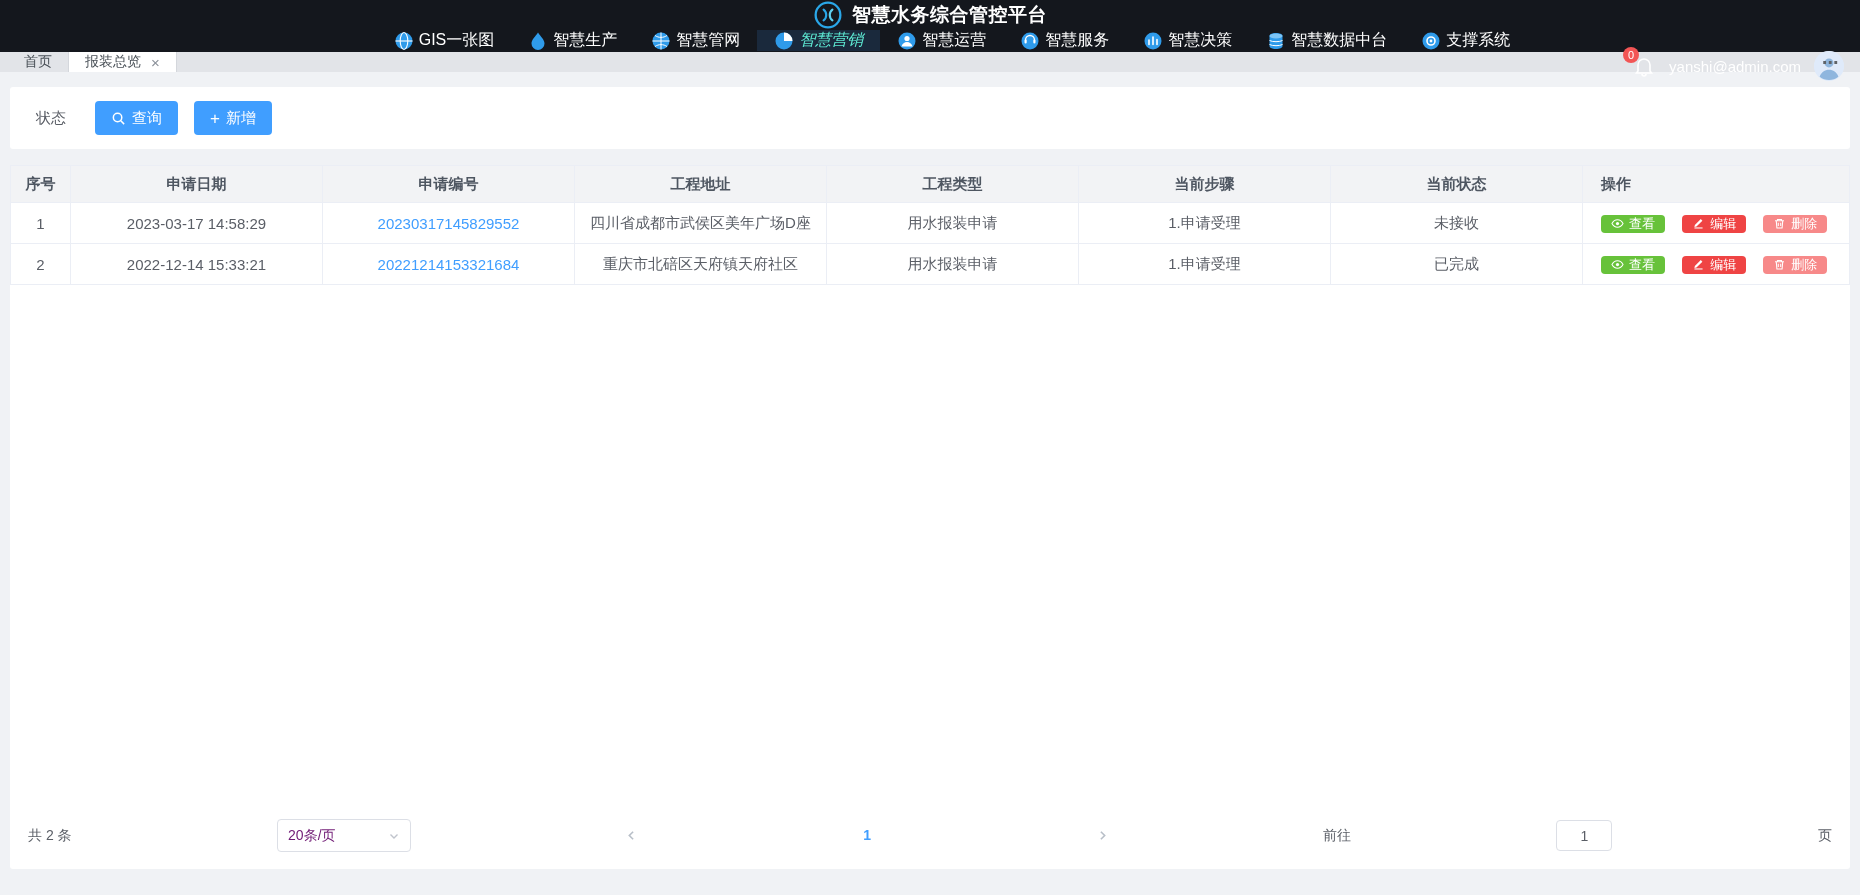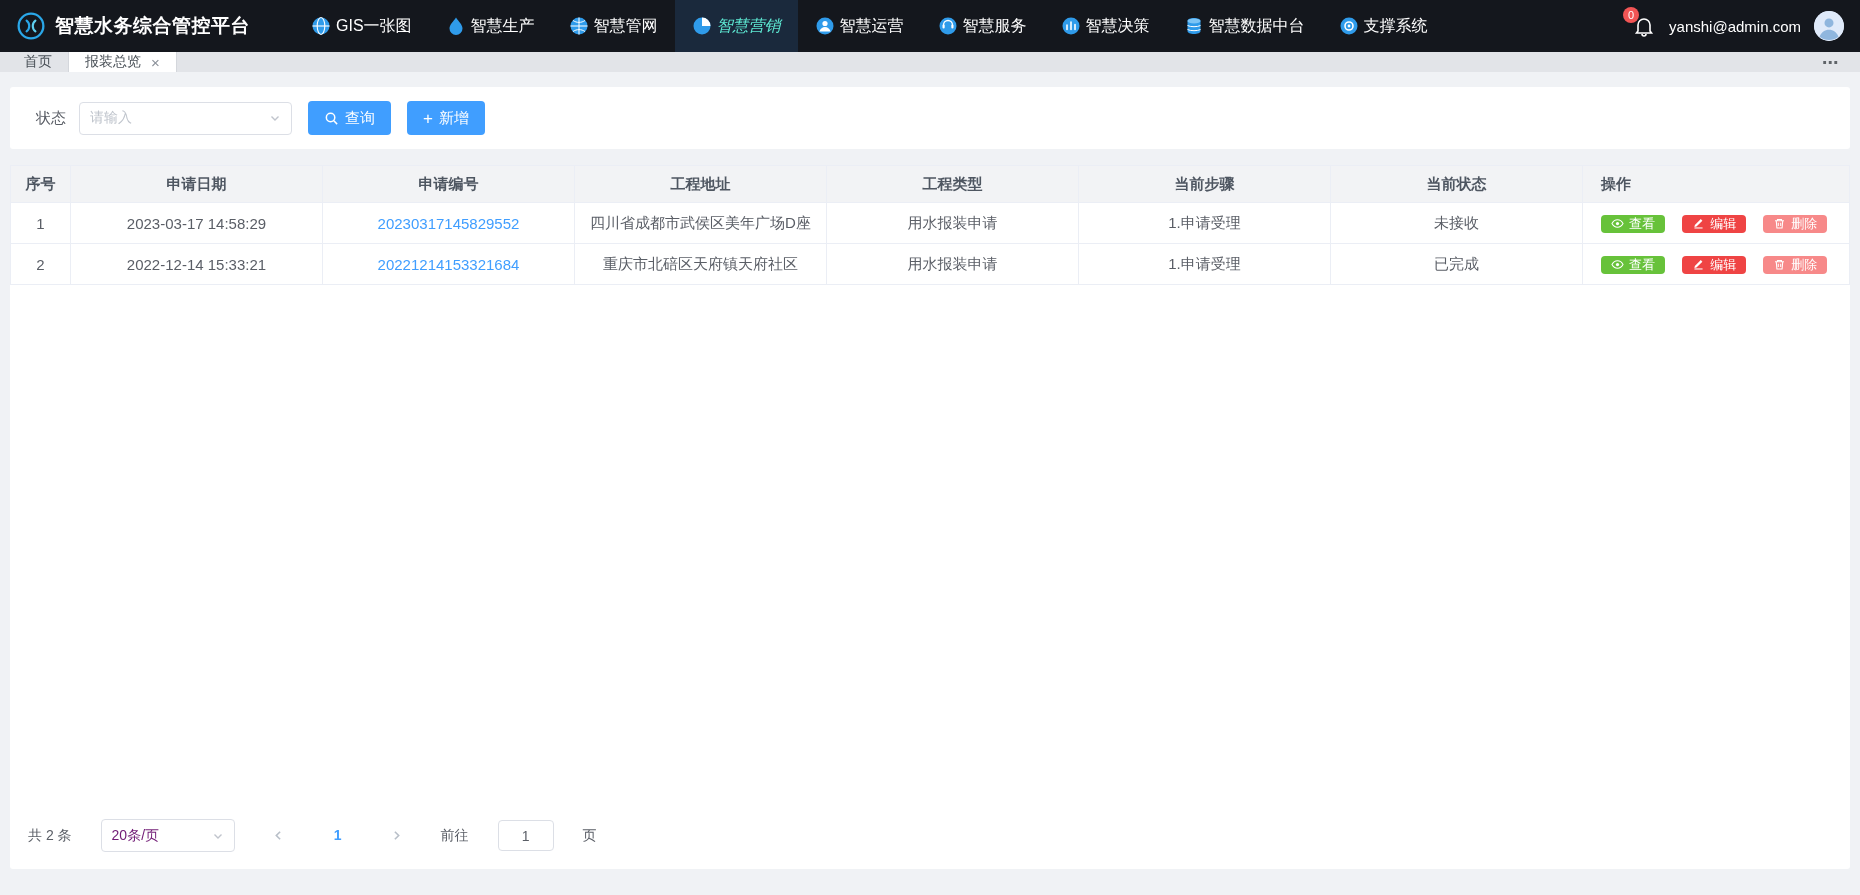--- a/index.html
+++ b/index.html
@@ -3,21 +3,21 @@
 <meta charset="utf-8">
 <title>智慧水务综合管控平台</title>
 <style>
   * { margin:0; padding:0; box-sizing:border-box; }
   html,body { width:1860px; height:895px; }
   body {
     font-family:"Liberation Sans","DejaVu Sans",sans-serif;
     background:#f0f2f5; overflow:hidden; color:#5a5e66;
   }
   
-  .navbar { height:52px; background:#14171d; display:flex; align-items:center; padding:0 16px; }
+  .navbar { height:52px; background:#14171d; display:flex; align-items:center; padding:0 16px;flex-direction:column; }
   .logo { display:flex; align-items:center; gap:9px; flex:0 0 auto; }
   .logo-title { font-size:19px; font-weight:bold; color:#fff; letter-spacing:.5px; white-space:nowrap; }
   .nav { display:flex; height:100%; margin-left:44px; }
   .nav-item { display:flex; align-items:center; gap:5px; padding:0 17px; color:#fff; font-size:16px; cursor:pointer; white-space:nowrap; }
   .nav-item.active { color:#5eead4; background:rgba(64,158,255,.14);font-style:italic; }
   .nav-ic { width:20px; height:20px; display:block; }
   .nav-right { margin-left:auto; display:flex; align-items:center; gap:13px; }
   .bell-wrap { position:relative; cursor:pointer; width:24px; height:24px; }
   .badge { position:absolute; top:-7px; left:-9px; background:#f25555; color:#fff; font-size:11px;
            height:16px; min-width:16px; border-radius:8px; line-height:16px; text-align:center; padding:0 3px; }
@@ -46,21 +46,21 @@
   th, td { border:1px solid #ebeef5; text-align:center; overflow:hidden; white-space:nowrap; }
   td { height:41px; font-size:15px; color:#5a5e66; background:#fff; }
   th.ops, td.ops { text-align:left; padding-left:18px; }
   .link { color:#409eff; cursor:pointer; text-decoration:none; }
   .mini { height:18px; padding:0 10px; border:none; border-radius:4px; color:#fff; font-size:13px;
           display:inline-flex; align-items:center; gap:5px; cursor:pointer; margin-right:13px; font-family:inherit; vertical-align:middle; }
   .mini.view { background:#67c23a; }
   .mini.edit { background:#ef4444; }
   .mini.del  { background:#f78989; }
   
-  .pagination { margin-top:auto; display:flex; align-items:center; gap:29px; padding:8px 18px 17px; font-size:14px; color:#5a5e66; }
+  .pagination { margin-top:auto; display:flex; align-items:center; gap:18px; padding:8px 18px 17px; font-size:14px; color:#5a5e66;justify-content:space-between; }
   .pg-select { width:134px; height:33px; border:1px solid #dcdfe6; border-radius:4px; display:flex; align-items:center;
                justify-content:space-between; padding:0 10px; cursor:pointer; font-size:14px; color:#701a75; }
   .pg-btn { width:30px; height:33px; display:flex; align-items:center; justify-content:center; cursor:pointer; background:none; border:none; }
   .pg-num { width:30px; height:33px; line-height:33px; text-align:center; color:#409eff; font-weight:bold; cursor:pointer; }
   .pg-input { width:56px; height:31px; border:1px solid #dcdfe6; border-radius:4px; text-align:center;
               font-size:14px; color:#5a5e66; font-family:inherit; }
   svg { display:block; }
 </style>
 </head>
 <body>
@@ -195,28 +195,20 @@
     <span>报装总览</span>
     <span class="tab-close">×</span>
   </div>
   <div class="tab-more">⋯</div>
 </div>
 
 <main class="page">
 
   <section class="filter-card">
     <span class="filter-label">状态</span>
-    <div class="select">
-      <span class="ph">请输入</span>
-      <span>
-        <svg width="12" height="12" viewBox="0 0 12 12" fill="none" stroke="#c0c4cc" stroke-width="1.4">
-            <path d="M2.5 4.5L6 8l3.5-3.5"></path>
-          </svg>
-      </span>
-    </div>
     <button class="btn">
       <span>
         <svg width="15" height="15" viewBox="0 0 16 16" fill="none" stroke="#fff" stroke-width="1.6">
             <circle cx="7" cy="7" r="4.5"></circle>
             <path d="M10.5 10.5L14 14"></path>
           </svg>
       </span>
       <span>查询</span>
     </button>
     <button class="btn">

